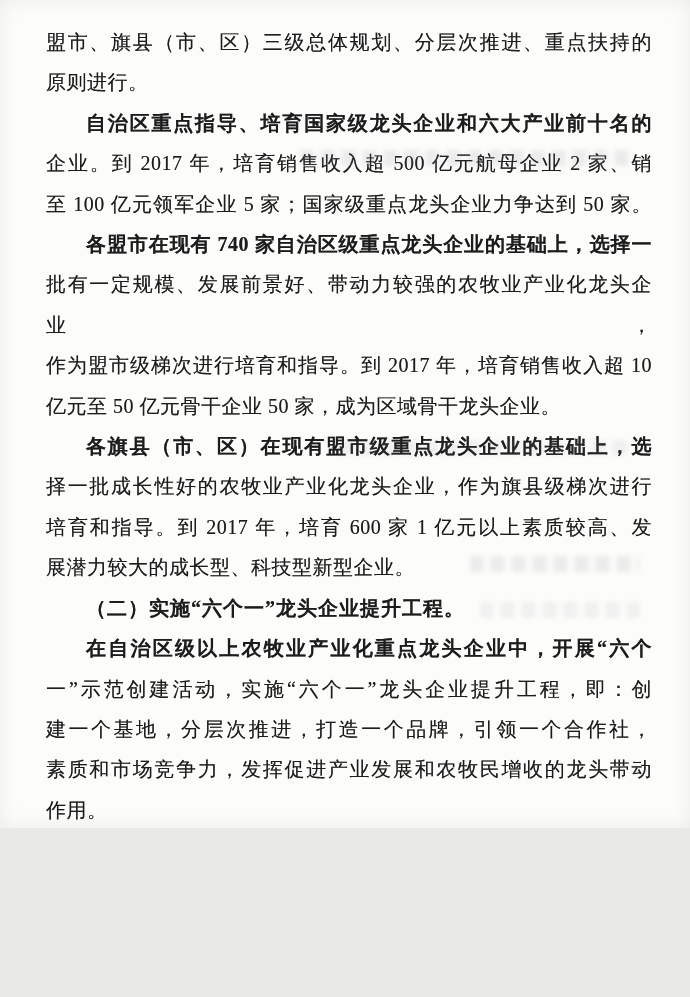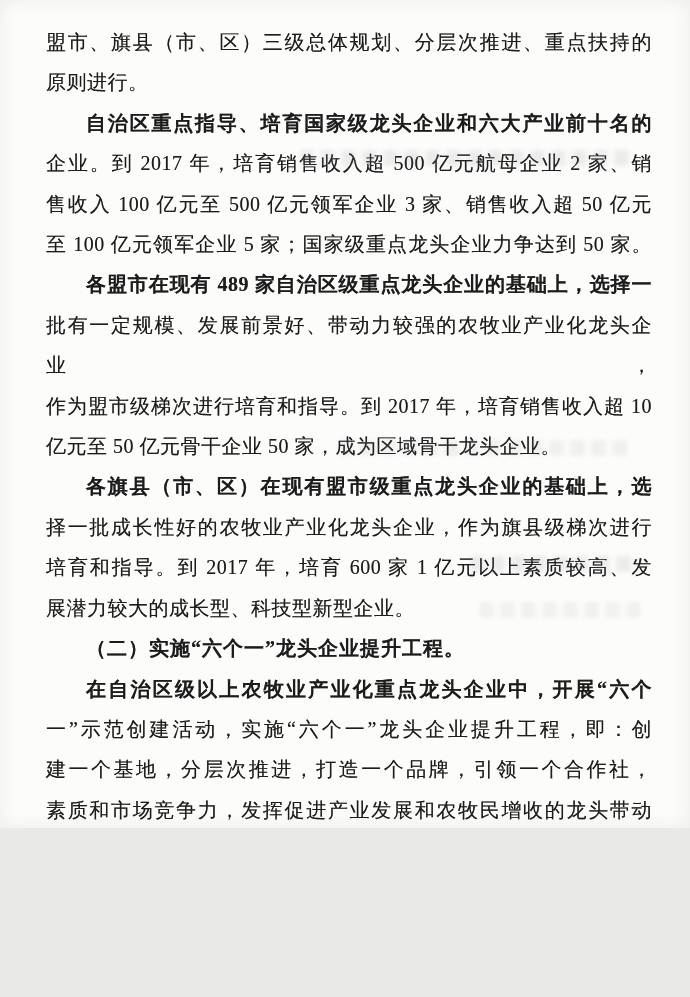--- a/index.html
+++ b/index.html
@@ -77,23 +77,22 @@
 </head>
 <body>
 
 <div class="page">
 
   <div class="text-block">
     <div class="l">盟市、旗县（市、区）三级总体规划、分层次推进、重点扶持的</div>
     <div class="l end">原则进行。</div>
     <div class="l ind">自治区重点指导、培育国家级龙头企业和六大产业前十名的</div>
     <div class="l">企业。到 2017 年，培育销售收入超 500 亿元航母企业 2 家、销</div>
-    <div class="l">售收入 100 亿元至 500 亿元领军企业 3 家、销售收入超 50 亿元</div>
     <div class="l">至 100 亿元领军企业 5 家；国家级重点龙头企业力争达到 50 家。</div>
-    <div class="l ind">各盟市在现有 489 家自治区级重点龙头企业的基础上，选择一</div>
+    <div class="l ind">各盟市在现有 740 家自治区级重点龙头企业的基础上，选择一</div>
     <div class="l">批有一定规模、发展前景好、带动力较强的农牧业产业化龙头企业，</div>
     <div class="l">作为盟市级梯次进行培育和指导。到 2017 年，培育销售收入超 10</div>
     <div class="l end">亿元至 50 亿元骨干企业 50 家，成为区域骨干龙头企业。</div>
     <div class="l ind">各旗县（市、区）在现有盟市级重点龙头企业的基础上，选</div>
     <div class="l">择一批成长性好的农牧业产业化龙头企业，作为旗县级梯次进行</div>
     <div class="l">培育和指导。到 2017 年，培育 600 家 1 亿元以上素质较高、发</div>
     <div class="l end">展潜力较大的成长型、科技型新型企业。</div>
     <div class="l ind bold end">（二）实施“六个一”龙头企业提升工程。</div>
     <div class="l ind">在自治区级以上农牧业产业化重点龙头企业中，开展“六个</div>
     <div class="l">一”示范创建活动，实施“六个一”龙头企业提升工程，即：创</div>

